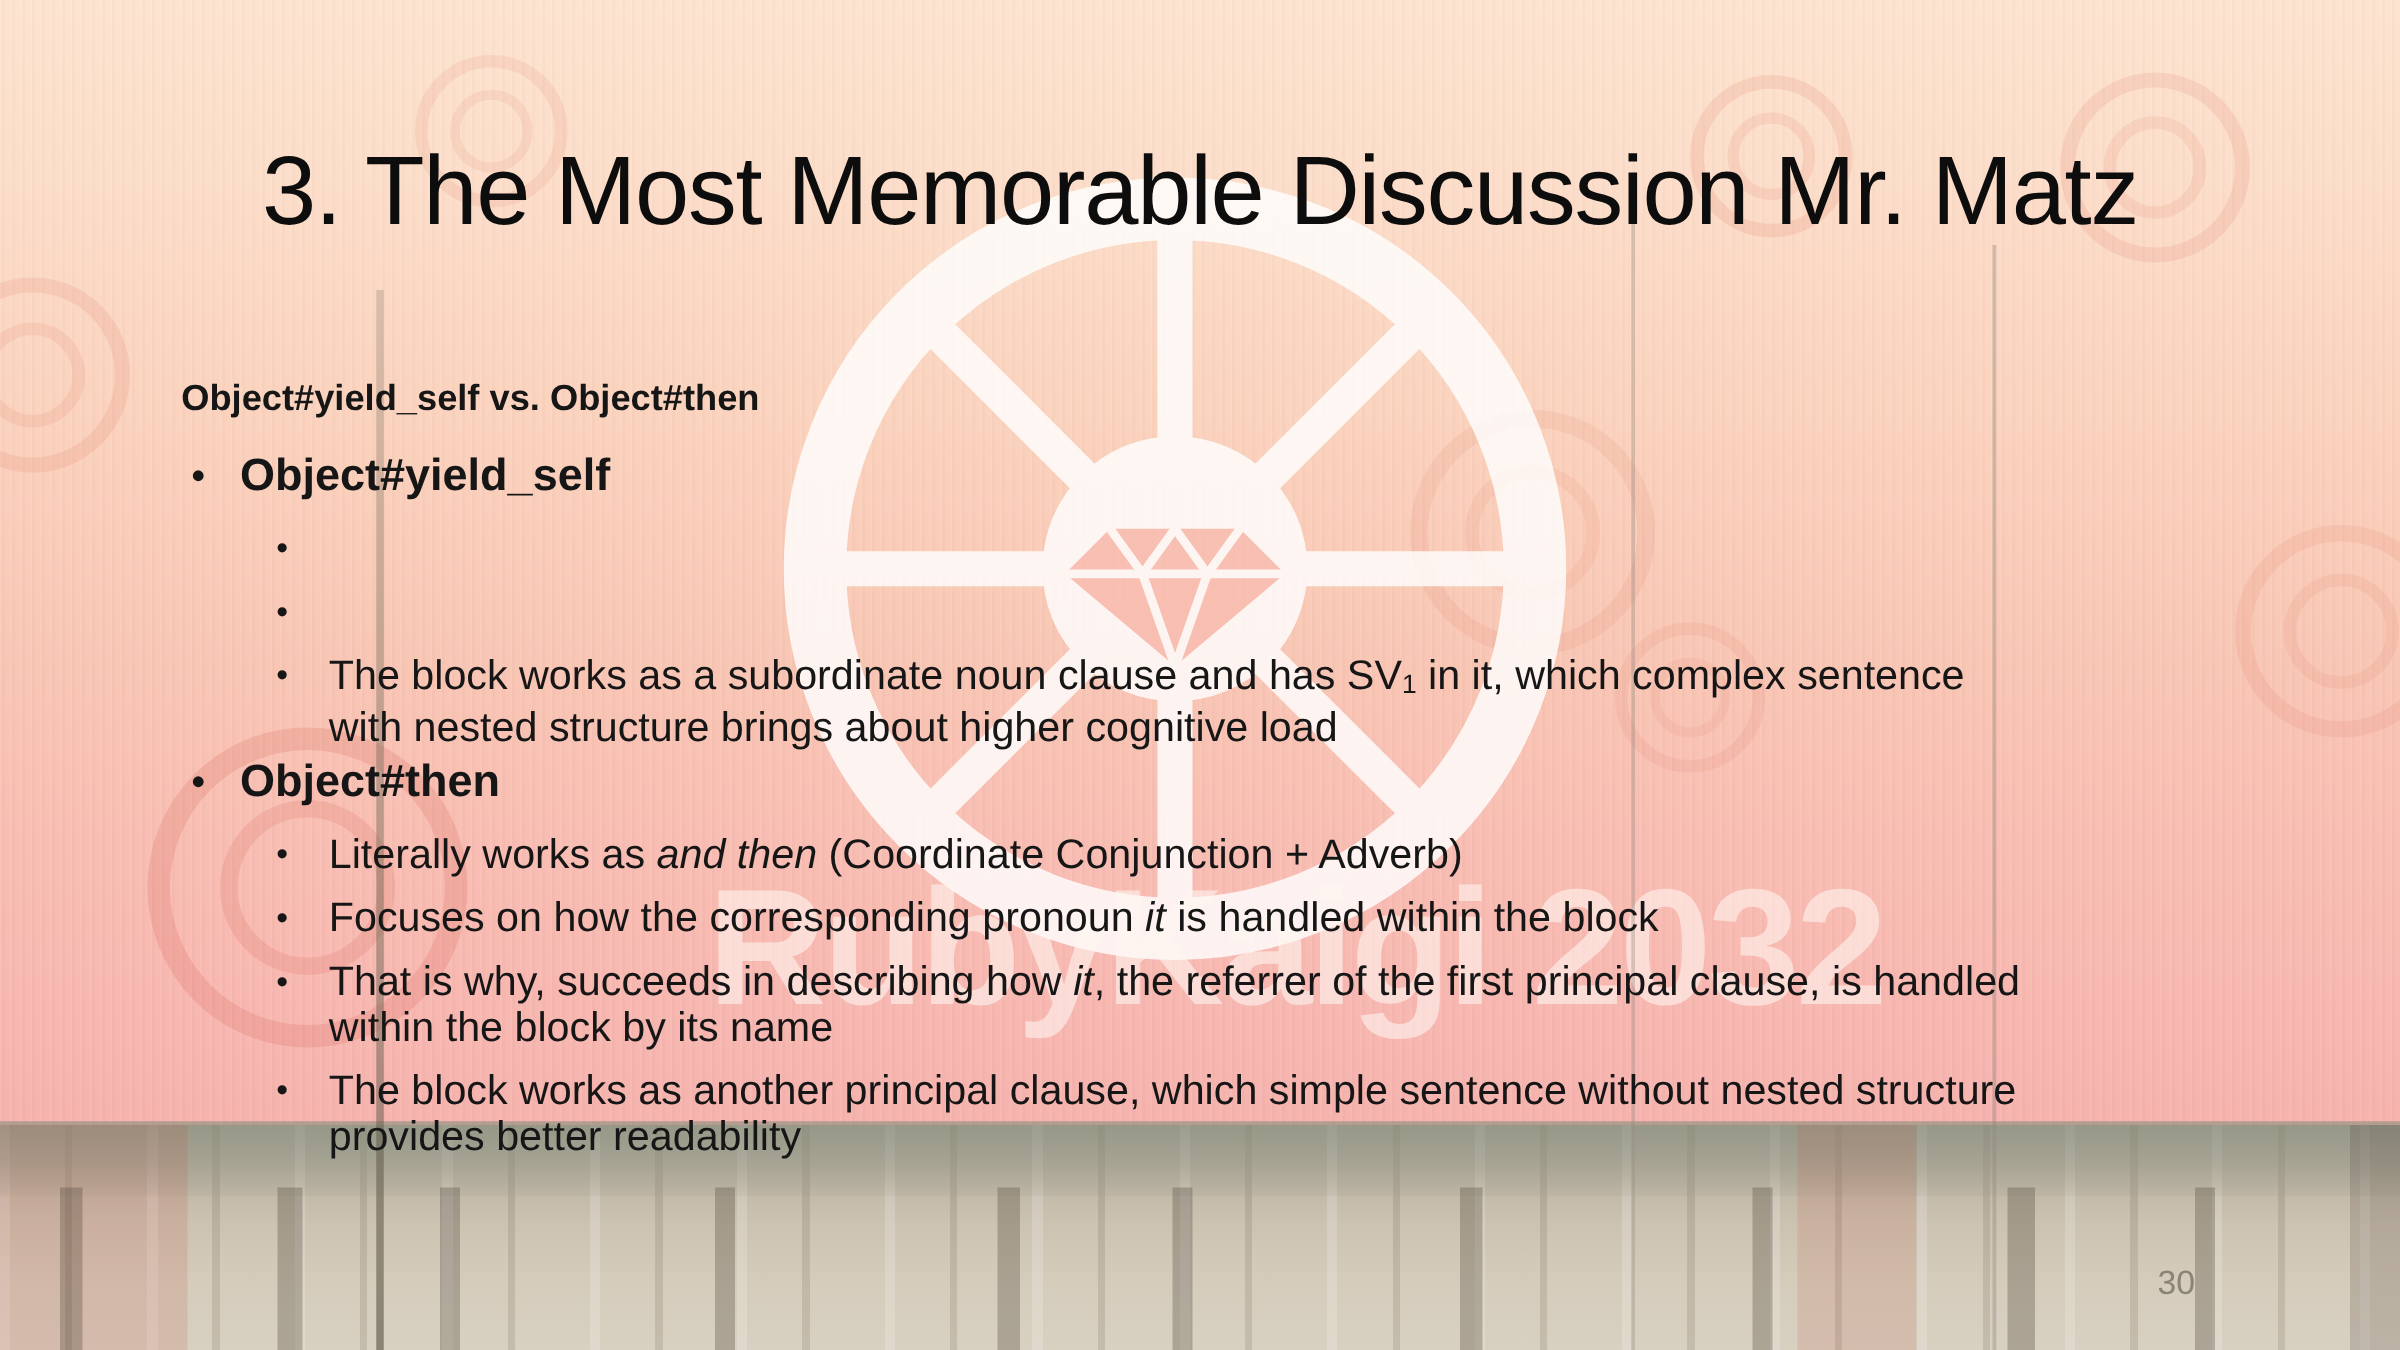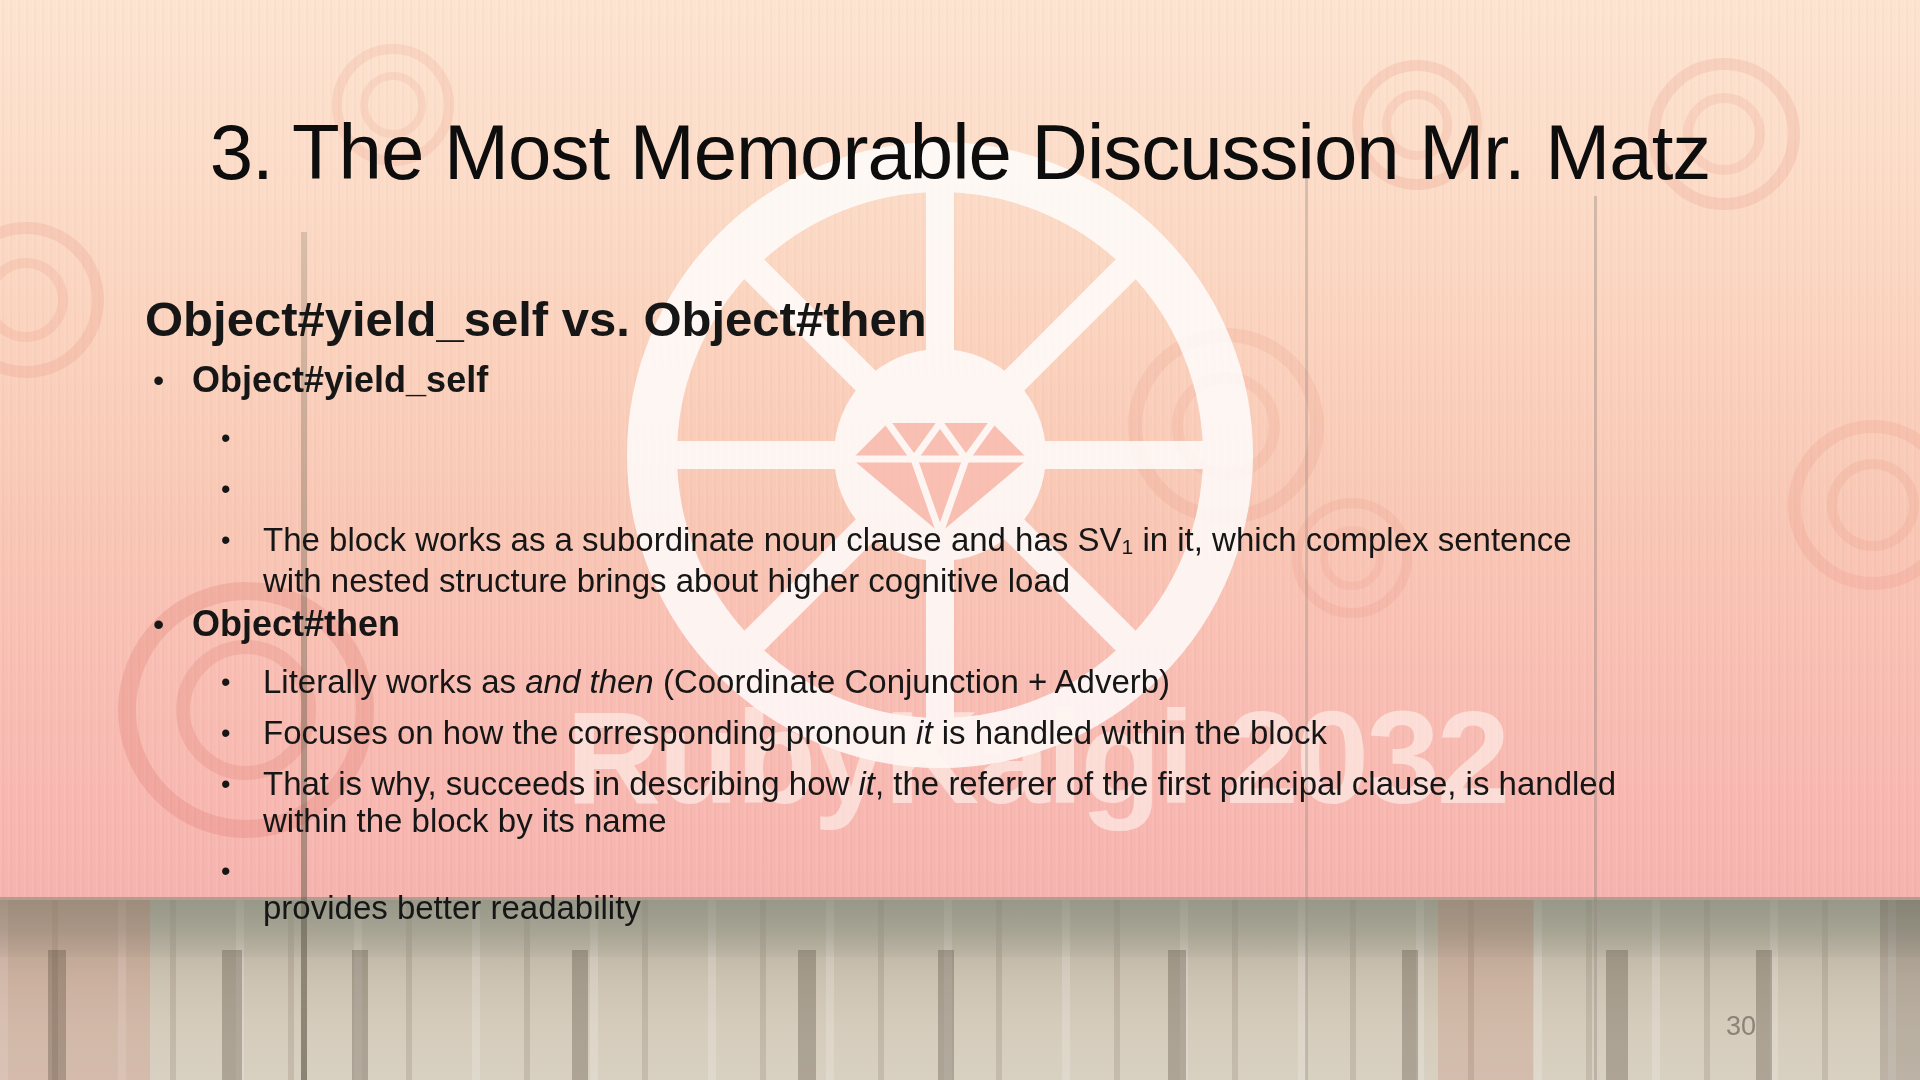--- a/index.html
+++ b/index.html
@@ -49,21 +49,21 @@
     font-size:132px; line-height:160px; font-weight:700; letter-spacing:-3px;
     color:rgba(255,247,241,0.58); white-space:nowrap;
   }
   .cord { position:absolute; }
   
   .title {
     position:absolute; left:0; top:104px; width:1920px; text-align:center;
     font-size:78px; line-height:96px; font-weight:400; letter-spacing:-1px; color:#0d0d0d;
   }
   .content { position:absolute; left:145px; top:294px; width:1700px; color:#161616; }
-  .h2 { font-size:49px; line-height:50px; font-weight:700; margin:0 0 13px 0; white-space:nowrap; }
+  .h2 { font-size:29px; line-height:50px; font-weight:700; margin:0 0 13px 0; white-space:nowrap; }
   .l1 { display:flex; margin:0 0 0 8px; font-size:36px; line-height:46px; font-weight:700; white-space:nowrap; }
   .l1 .bullet { width:39px; font-weight:400; font-size:32px; }
   .l2-group { margin:16px 0 2px 76px; }
   .l2 { display:flex; font-size:33px; line-height:37px; font-weight:400; margin-bottom:13px; white-space:nowrap; }
   .l2:last-child { margin-bottom:0; }
   .l2 .bullet { width:42px; font-size:27px; padding-top:1px; }
   .italic { font-style:italic; }
   .sub { font-size:0.64em; position:relative; top:3px; letter-spacing:0; }
   .page-number {
     position:absolute; left:1726px; top:1011px; font-size:27px; color:#8b8377;
@@ -195,20 +195,21 @@
         <span class="bullet">•</span>
         <span>
           <span>That is why, succeeds in describing how </span><span class="italic">it</span><span>, the referrer of the first principal clause, is handled</span>
           <br>
           <span>within the block by its name</span>
         </span>
       </div>
       <div class="l2">
         <span class="bullet">•</span>
         <span>
+          <span>The block works as another principal clause, which simple sentence without nested structure</span>
           <br>
           <span>provides better readability</span>
         </span>
       </div>
     </div>
   </div>
 
   <div class="page-number">30</div>
 
 </div>

